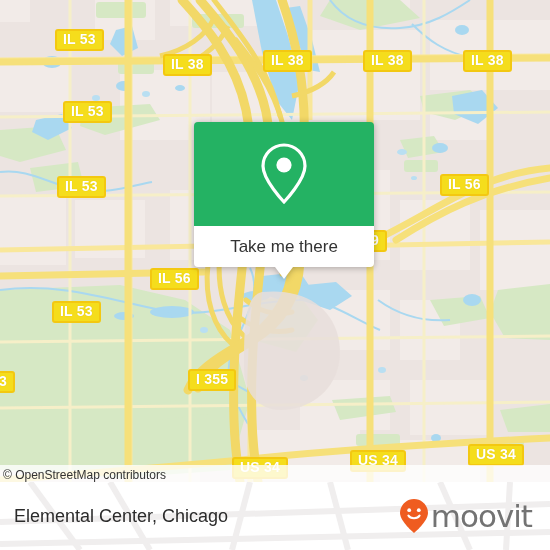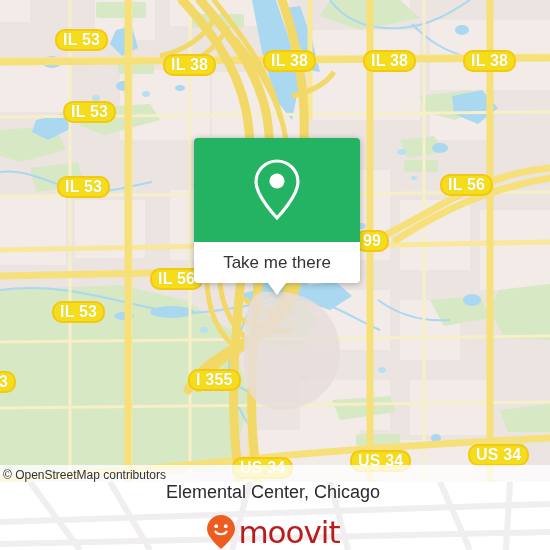--- a/index.html
+++ b/index.html
@@ -35,42 +35,41 @@
     width: 550px;
     height: 482px;
     display: block;
   }
 
   
   .shield {
     position: absolute;
     background: #f5dd1c;
     border: 2px solid #f3c811;
-    border-radius: 10px;
+    border-radius: 3px;
     color: #ffffff;
     font-family: "Liberation Sans", sans-serif;
     font-weight: bold;
-    font-size: 16px;
+    font-size: 14px;
     line-height: 11px;
     padding: 3px 6px 4px 6px;
     white-space: nowrap;
     letter-spacing: 0.2px;
     text-shadow: 0 0 1px rgba(170,140,0,0.35);
     box-sizing: border-box;
   }
 
   
   #callout {
     position: absolute;
     left: 194px;
     top: 122px;
-    width: 166px;
+    width: 180px;
     z-index: 40;
     filter: drop-shadow(0 1px 3px rgba(0,0,0,0.28));
-    margin-top: 16px;
   }
   #callout-green {
     background: #24b263;
     height: 104px;
     border-radius: 4px 4px 0 0;
     position: relative;
   }
   #pin-icon-wrap {
     position: absolute;
     left: 0; right: 0; top: 0; bottom: 0;
@@ -132,21 +131,20 @@
     top: 482px;
     width: 550px;
     height: 68px;
     background: #ffffff;
     display: flex;
     align-items: center;
     justify-content: space-between;
     box-sizing: border-box;
     padding: 0 18px 0 14px;
     overflow: hidden;
-    flex-direction: column;
   }
   #footer-watermark {
     position: absolute;
     left: 0; top: 0;
     width: 550px; height: 68px;
     pointer-events: none;
     opacity: 1;
   }
   #footer-title {
     font-size: 18px;
@@ -157,21 +155,21 @@
   }
   #brand {
     display: flex;
     align-items: center;
     position: relative;
     z-index: 2;
     gap: 2px;
   }
   #brand-name {
     font-size: 31px;
-    color: #b91c1c;
+    color: #737373;
     font-family: "DejaVu Sans", sans-serif;
     letter-spacing: -1px;
     line-height: 31px;
     font-weight: normal;
   }
 </style>
 </head>
 <body>
 
 <div id="app">

